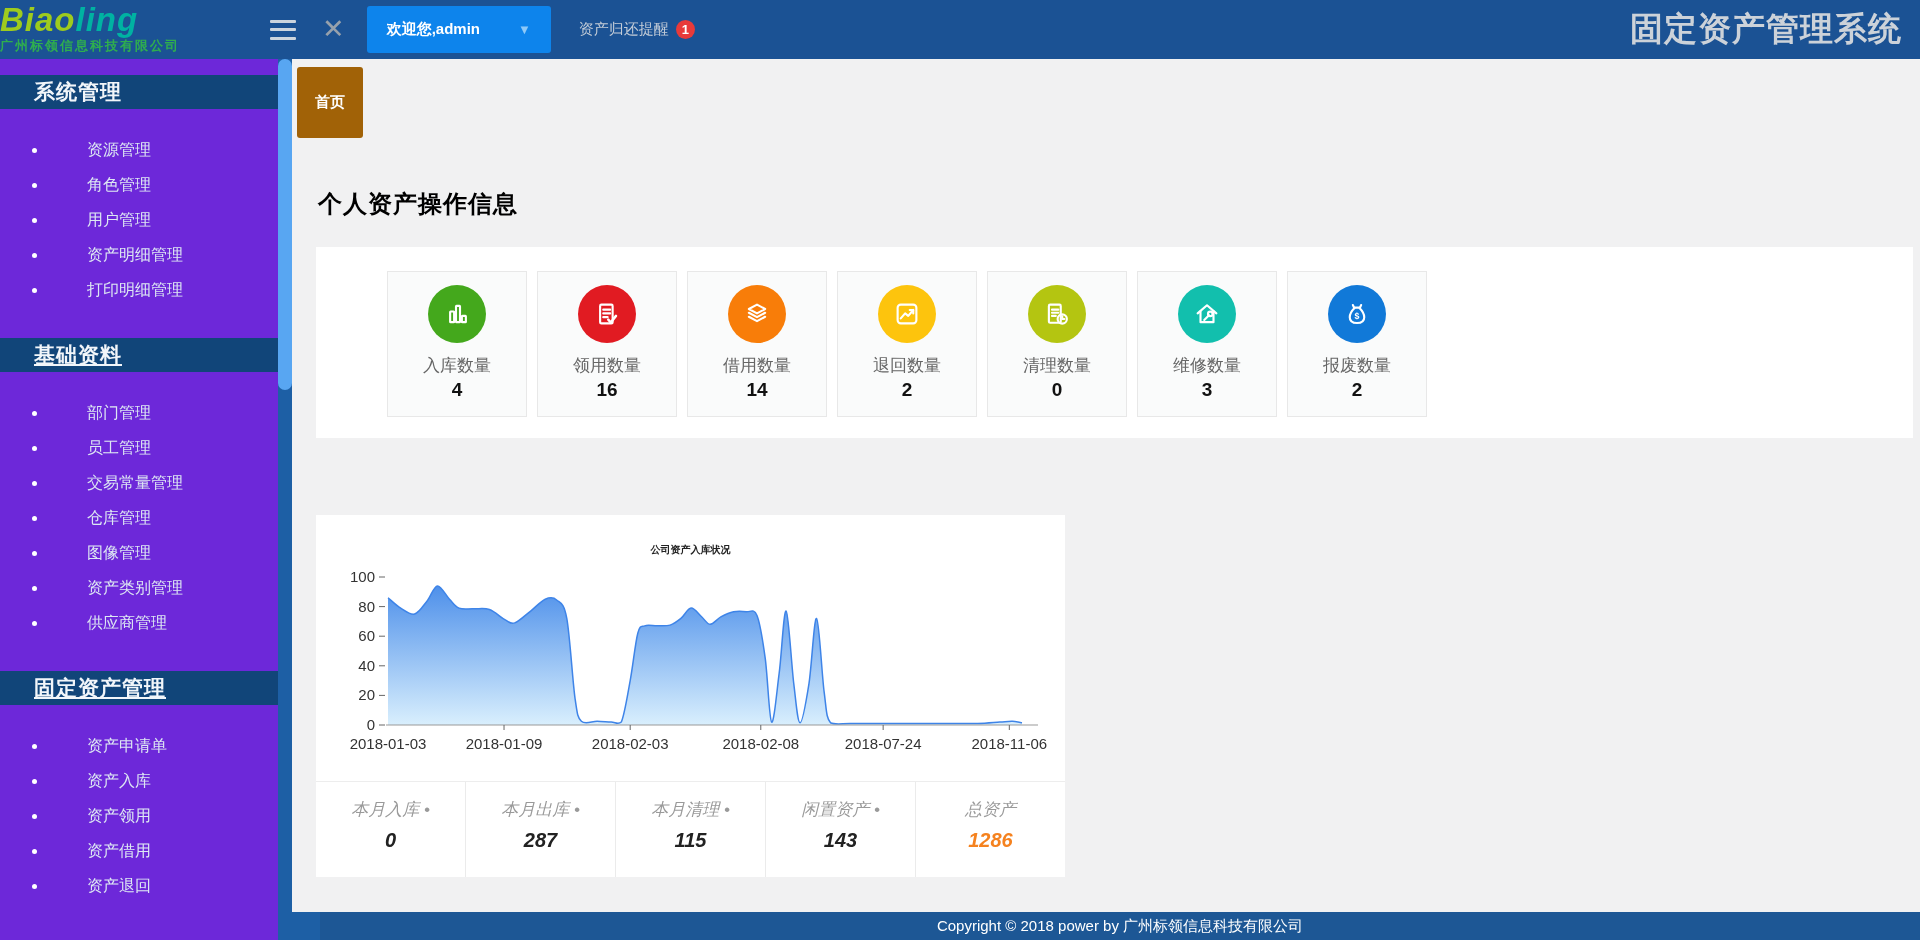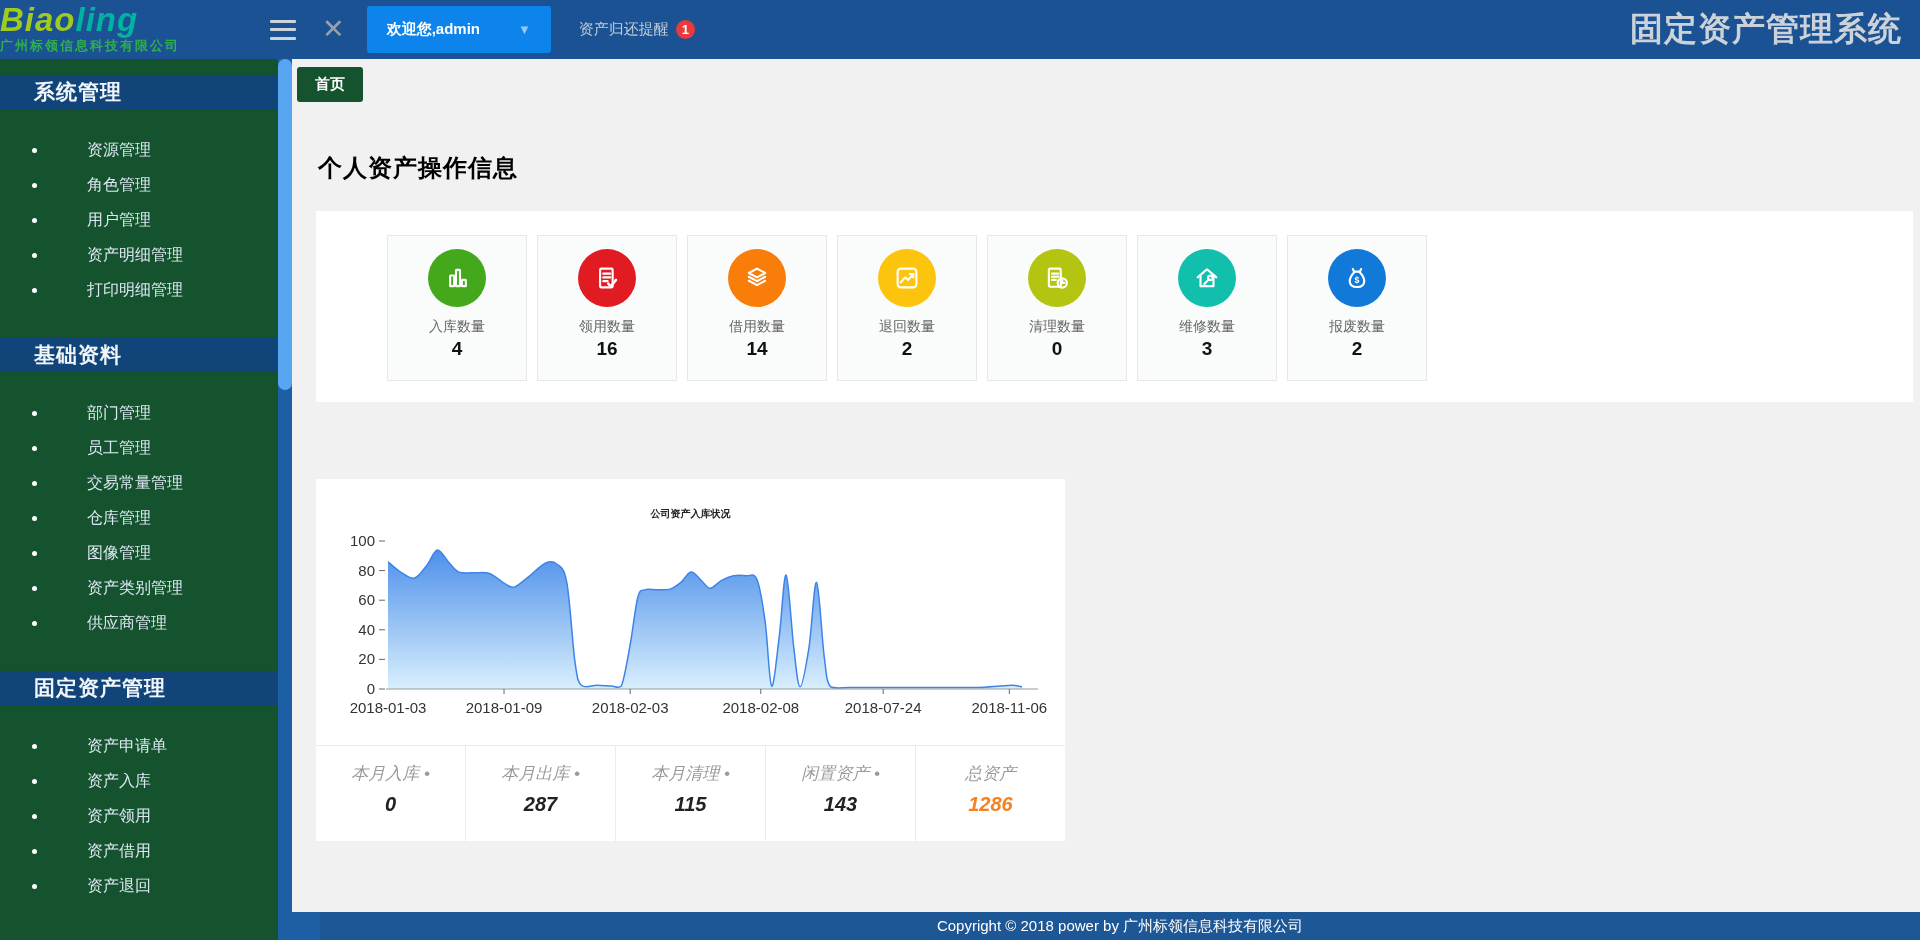--- a/index.html
+++ b/index.html
@@ -17,37 +17,37 @@
   .hamburger span { display:block; height:3px; background:#ccd5de; border-radius:1px; }
   .close-x { color:#97a1ac; font-size:27px; font-weight:bold; margin:0 12px; cursor:pointer; line-height:1; }
   .welcome-btn { background:#0d84ec; color:#fff; height:47px; margin-left:10px; padding:0 20px; border:none; border-radius:3px; font-size:15px; font-weight:bold; display:flex; align-items:center; cursor:pointer;gap:8px; }
   .welcome-caret { color:#8ec9f8; font-size:13px; margin-left:30px; }
   .reminder { display:flex; align-items:center; margin-left:28px; cursor:pointer; }
   .reminder-label { color:#c3ccd7; font-size:15px; }
   .reminder-badge { width:19px; height:19px; background:#e83a3a; border-radius:50%; color:#fff; font-size:13px; font-weight:bold; display:flex; align-items:center; justify-content:center; margin-left:7px; }
   .sys-title { margin-left:auto; padding-right:18px; color:#ccd2d9; font-size:33px; font-weight:bold; letter-spacing:1px; }
 
   
-  .sidebar { position:absolute; top:59px; left:0; bottom:0; width:278px; background:#14532d; }
+  .sidebar { position:absolute; top:59px; left:0; bottom:0; width:278px; background:#6d28d9; }
   .sb-track { position:absolute; top:59px; bottom:0; left:278px; width:14px; background:#1d5fa5; }
   .sb-thumb { position:absolute; top:0; left:0; width:14px; height:331px; background:#58a6f2; border-radius:7px; cursor:pointer; }
   .sb-section-title { margin-top:16px; height:34px; background:#114579; color:#f2f6fa; font-size:21px; font-weight:bold; display:flex; align-items:center; padding-left:34px; letter-spacing:1px; cursor:pointer; }
-  .sb-section-title.gap { margin-top:30px; }
+  .sb-section-title.gap { margin-top:30px;text-decoration:underline; }
   .sb-list { list-style:none; padding-top:24px; }
   .sb-item { height:35px; display:flex; align-items:center; color:#dde7f3; font-size:16px; cursor:pointer; }
   .sb-bullet { width:5px; height:5px; border-radius:50%; background:#ffffff; margin:0 50px 0 32px; flex:none; }
 
   
   .main { position:absolute; top:59px; left:292px; right:0; bottom:28px; background:#f1f1f2; overflow:hidden; }
-  .tab { display:inline-block; margin:8px 0 0 5px; background:#14532d; color:#fff; font-size:15px; font-weight:bold; padding:8px 18px; border-radius:3px; cursor:pointer; }
+  .tab { display:inline-block; margin:8px 0 0 5px; background:#a16207; color:#fff; font-size:15px; font-weight:bold; padding:26px 18px; border-radius:3px; cursor:pointer; }
   .page-title { margin:50px 0 0 26px; font-size:24px; font-weight:bold; color:#000; letter-spacing:1px; }
   .cards-panel { margin:27px 0 0 24px; width:1597px; height:191px; background:#ffffff; padding:24px 0 0 71px; display:flex; }
   .stat-card { width:140px; height:146px; background:#fafbfb; border:1px solid #e8e8e8; margin-right:10px; text-align:center; padding-top:13px; cursor:pointer; }
   .icon-circle { width:58px; height:58px; border-radius:50%; margin:0 auto; display:flex; align-items:center; justify-content:center; }
-  .stat-label { margin-top:11px; font-size:14px; color:#666; }
+  .stat-label { margin-top:11px; font-size:17px; color:#666; }
   .stat-value { margin-top:2px; font-size:19px; font-weight:bold; color:#111; }
 
   
   .chart-card { margin:77px 0 0 24px; width:749px; background:#ffffff; }
   .chart-title { padding-top:28px; text-align:center; font-size:10px; font-weight:bold; color:#222; }
   .chart-wrap { margin-top:6px; }
   .summary-row { margin-top:4px; border-top:1px solid #ededed; height:96px; display:flex; }
   .summary-item { flex:1; text-align:center; padding-top:16px;font-style:italic; }
   .summary-item + .summary-item { border-left:1px solid #ebebeb; }
   .summary-label { font-size:17px; color:#9a9a9a; }

